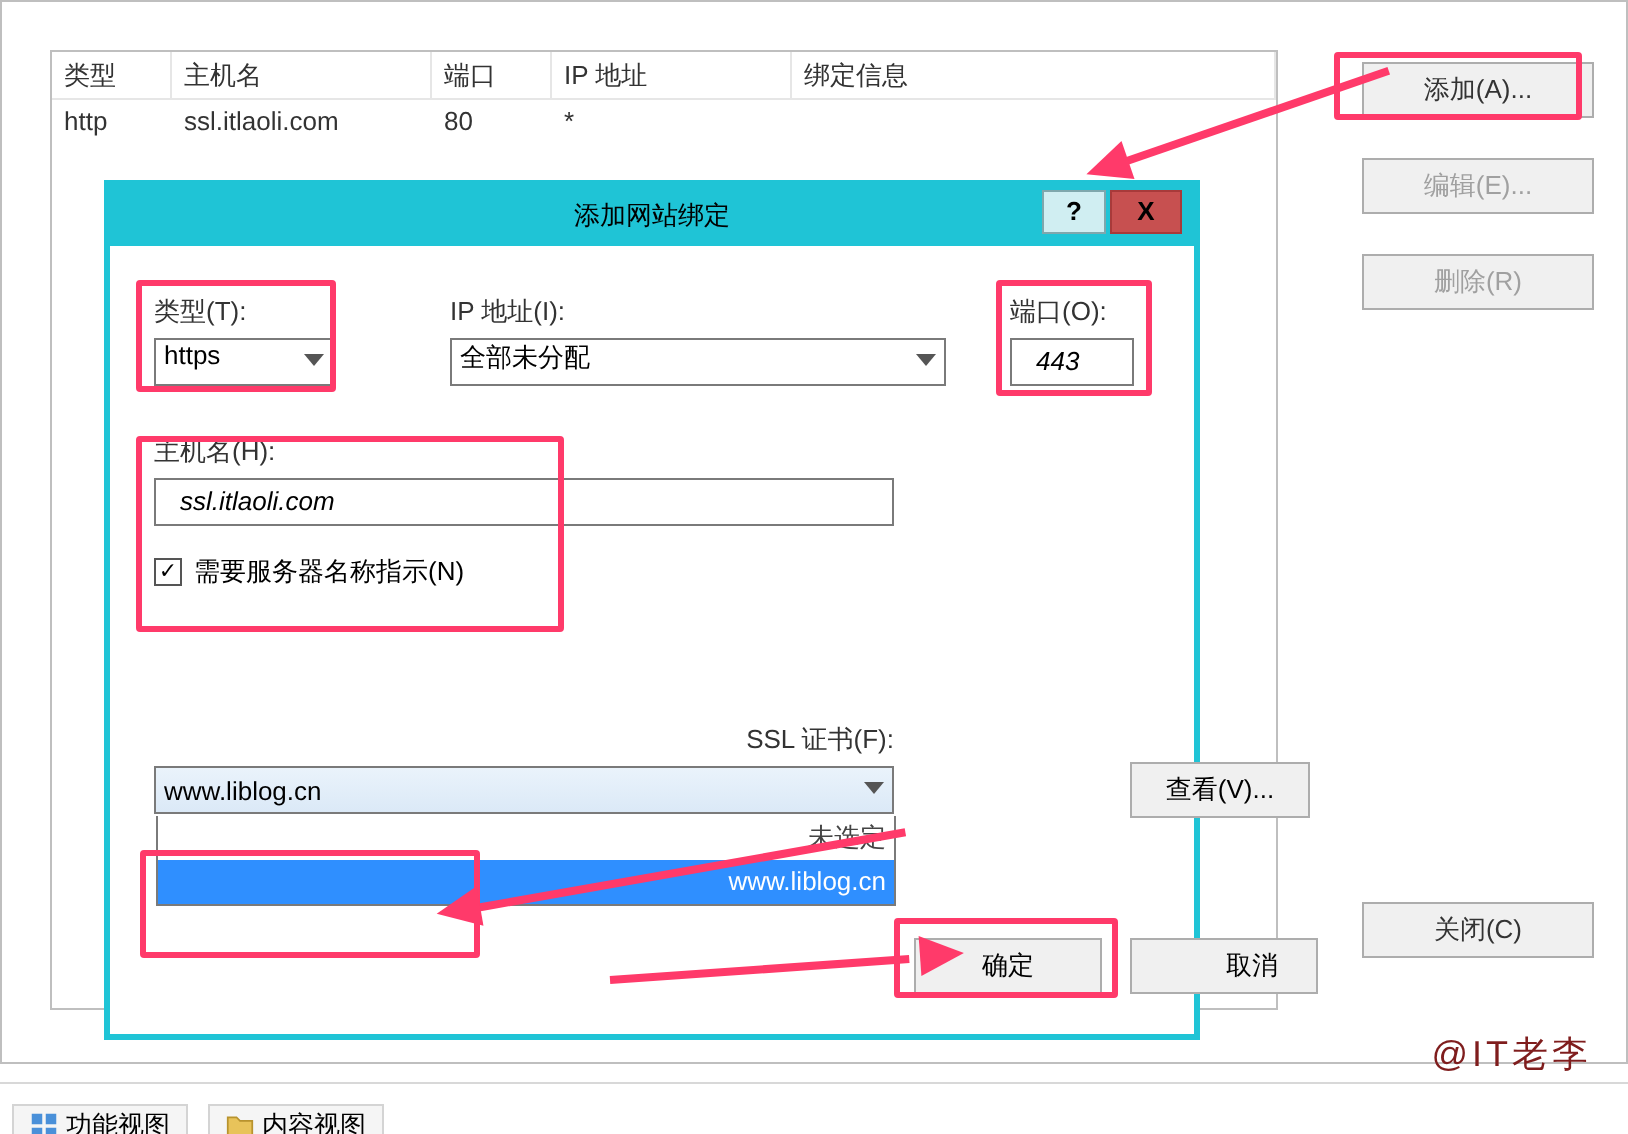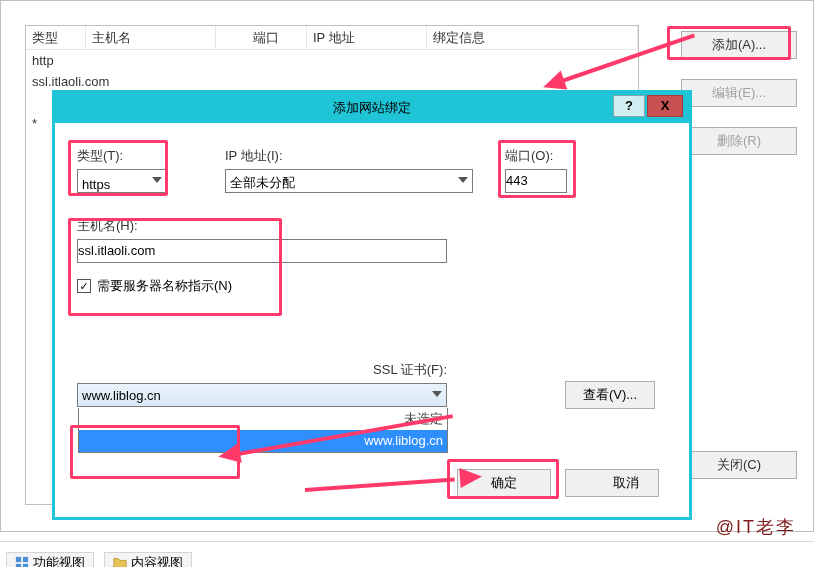--- a/index.html
+++ b/index.html
@@ -3,42 +3,42 @@
 <meta charset="utf-8">
 <style>
   * { box-sizing: border-box; font-family: "Microsoft YaHei", "SimSun", sans-serif; font-size: 13px; }
   body { margin: 0; width: 814px; height: 567px; background: #fff; position: relative; overflow: hidden; }
 
   
   .bg-panel { position: absolute; left: 0; top: 0; right: 0; height: 532px; border: 1px solid #bfbfbf; background: #fff; }
   .bg-inner { position: absolute; left: 24px; top: 24px; width: 614px; height: 480px; border: 1px solid #bfbfbf; background: #fff; }
   .bg-table-head { display: flex; height: 24px; border-bottom: 1px solid #e6e6e6; }
   .bg-th { padding: 3px 6px; border-right: 1px solid #e6e6e6; background: #fff; color: #333; }
-  .bg-row { display: flex; height: 24px; flex-direction: column; }
+  .bg-row { display: flex; height: 24px; }
   .bg-td { padding: 3px 6px; color: #333; }
   .w-type { width: 60px; }
   .w-host { width: 130px; }
-  .w-port { width: 60px; margin-left: 31px; }
+  .w-port { width: 60px; }
   .w-ip   { width: 120px; }
   .w-bind { flex: 1; }
 
   .side-btn { position: absolute; right: 16px; width: 116px; height: 28px; border: 1px solid #adadad; background: #f0f0f0; color: #333; text-align: center; line-height: 26px; }
   .side-btn.disabled { color: #a0a0a0; }
 
   
-  .dialog { position: absolute; left: 52px; top: 90px; width: 640px; height: 430px; border: 3px solid #1fc4d6; background: #fff; }
+  .dialog { position: absolute; left: 52px; top: 90px; width: 548px; height: 430px; border: 3px solid #1fc4d6; background: #fff; }
   .dlg-title { height: 30px; background: #1fc4d6; color: #000; text-align: center; line-height: 30px; position: relative; }
   .dlg-help { position: absolute; right: 44px; top: 2px; width: 32px; height: 22px; background: #d0eef2; border: 1px solid #7fa7ad; text-align: center; line-height: 20px; font-weight: bold; }
   .dlg-close { position: absolute; right: 6px; top: 2px; width: 36px; height: 22px; background: #c75050; border: 1px solid #a83a3a; color: #000; text-align: center; line-height: 20px; font-weight: bold; }
   .dlg-body { position: absolute; left: 0; top: 30px; right: 0; bottom: 0; padding: 24px 22px; }
 
   .fld-label { color: #333; margin-bottom: 4px; }
-  .select { height: 24px; border: 1px solid #7a7a7a; background: #fff; display: flex; align-items: flex-end; padding: 0 4px; position: relative; }
+  .select { height: 24px; border: 1px solid #7a7a7a; background: #fff; display: flex; align-items: flex-start; padding: 0 4px; position: relative; }
   .select .caret { position: absolute; right: 4px; top: 7px; width: 0; height: 0; border-left: 5px solid transparent; border-right: 5px solid transparent; border-top: 6px solid #555; }
-  .input { height: 24px; border: 1px solid #7a7a7a; background: #fff; padding: 0 0; line-height: 22px; }
+  .input { height: 24px; border: 1px solid #7a7a7a; background: #fff; padding: 0 12px; line-height: 22px; font-style: italic; }
 
   .chk { display: inline-flex; align-items: center; gap: 6px; }
   .chkbox { width: 14px; height: 14px; border: 1px solid #555; display: inline-flex; align-items: center; justify-content: center; font-size: 11px; line-height: 11px; }
 
   .ssl-combo { width: 370px; border: 1px solid #7a7a7a; background: linear-gradient(#eaf3fb, #dbe9f7); height: 24px; display: flex; align-items: center; padding: 0 4px; position: relative; }
   .ssl-combo .caret { position: absolute; right: 4px; top: 7px; width: 0; height: 0; border-left: 5px solid transparent; border-right: 5px solid transparent; border-top: 6px solid #555; }
   .ssl-dropdown { position: absolute; left: 0; top: 24px; width: 370px; border: 1px solid #7a7a7a; border-top: none; background: #fff; }
   .ssl-opt { height: 22px; padding: 0 4px; line-height: 22px; color: #444; }
   .ssl-opt.sel { background: #2f8fff; color: #fff; }
 

